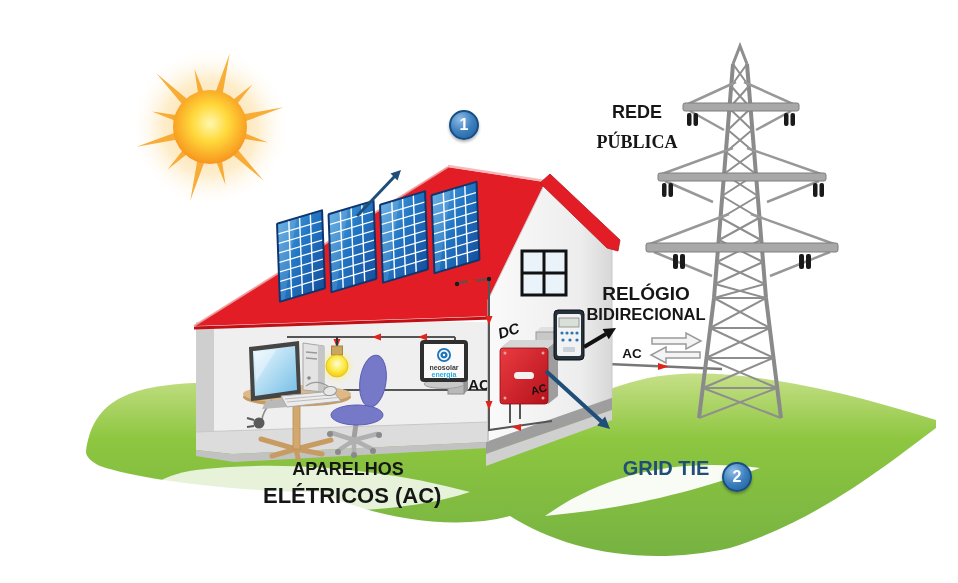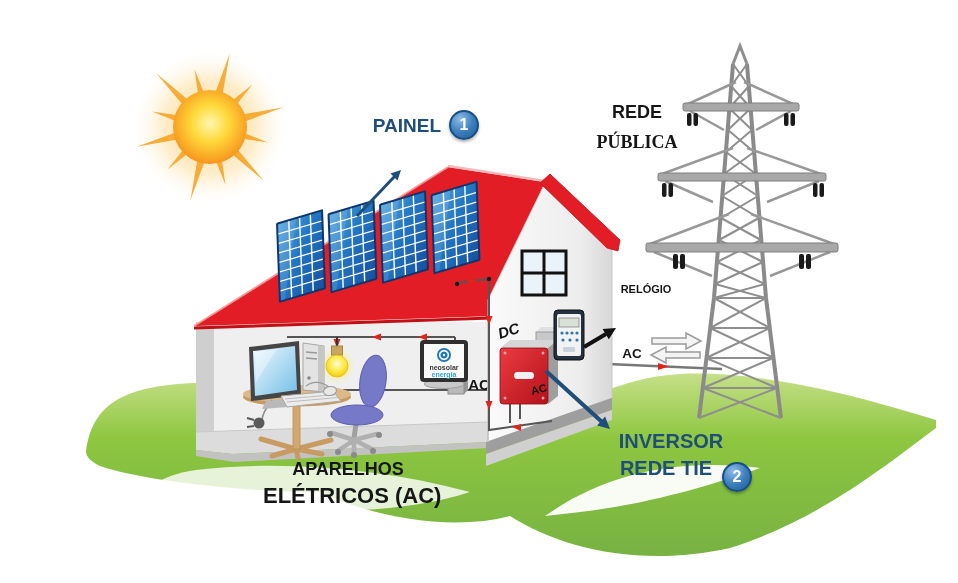--- a/index.html
+++ b/index.html
@@ -326,28 +326,27 @@
   <g>
     <line x1="584" y1="347" x2="606" y2="334" stroke="#111" stroke-width="4"></line>
     <polygon points="616,328 608.8,339.3 602.6,329.1" fill="#111"></polygon>
   </g>
   <g>
     <line x1="546" y1="371" x2="602" y2="422" stroke="#1F4E79" stroke-width="4"></line>
     <polygon points="610,429 597.1,425.4 605.1,416.5" fill="#1F4E79"></polygon>
   </g>
 </svg>
 
-<div class="lbl blue" style="left:347px;top:116px;width:120px;font-size:19px;">PAINEL</div>
 <div class="badge" style="left:449px;top:110px;">1</div>
 
 <div class="lbl dark" style="left:587px;top:103px;width:100px;font-size:18px;">REDE</div>
 <div class="lbl dark" style="left:587px;top:133px;width:100px;font-size:18px;font-family:Liberation Serif, serif;">PÚBLICA</div>
 
-<div class="lbl dark" style="left:584px;top:284px;width:124px;font-size:11px;">RELÓGIO</div>
-
-<div class="lbl blue" style="left:601px;top:431px;width:140px;font-size:20px;">INVERSOR</div>
-<div class="lbl blue" style="left:596px;top:458px;width:140px;font-size:20px;">REDE TIE</div>
+<div class="lbl dark" style="left:584px;top:284px;width:124px;font-size:19px;">RELÓGIO</div>
+<div class="lbl dark" style="left:576px;top:306px;width:140px;font-size:16.5px;">BIDIRECIONAL</div>
+
+<div class="lbl blue" style="left:596px;top:458px;width:140px;font-size:20px;">GRID TIE</div>
 <div class="badge" style="left:722px;top:462px;">2</div>
 
 <div class="lbl dark" style="left:273px;top:460px;width:150px;font-size:18px;text-align:center;">APARELHOS</div>
 <div class="lbl dark" style="left:263px;top:484px;width:170px;font-size:22px;">ELÉTRICOS (AC)</div>
 
 </div>
 
 </body></html>

